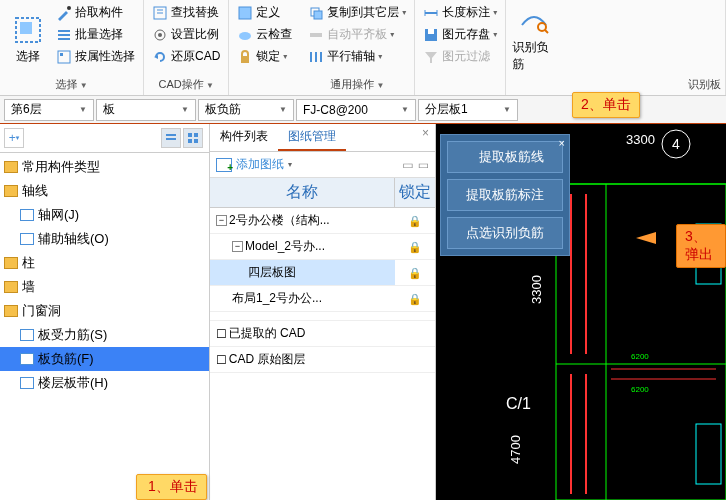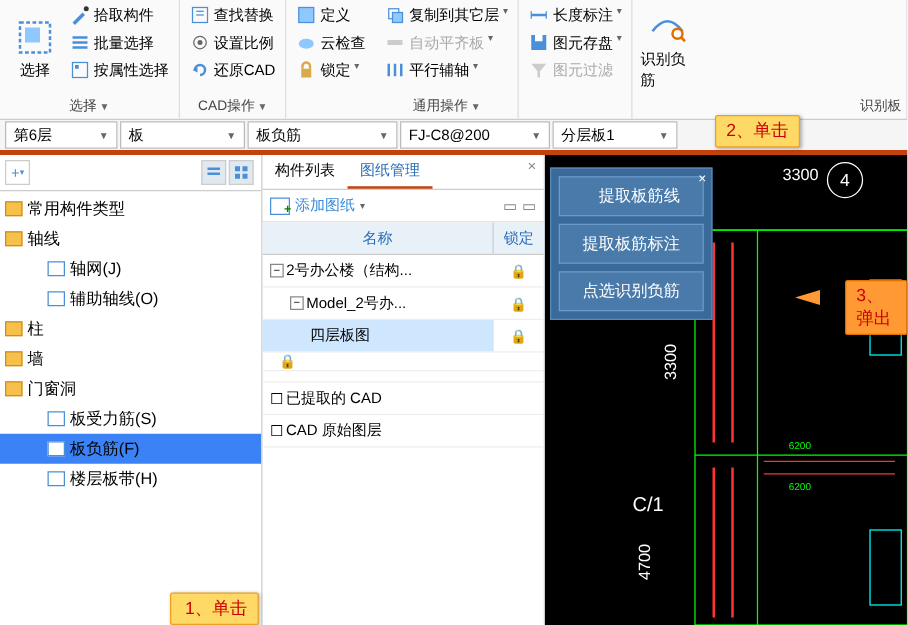--- a/index.html
+++ b/index.html
@@ -6,52 +6,52 @@
 body { width: 726px; height: 500px; overflow: hidden; background: #fff; font-size: 12px; position: relative; }
 
 
 .ribbon { display: flex; border-bottom: 1px solid #ccc; height: 96px; background: #fafafa; }
 .ribbon-group { border-right: 1px solid #ddd; padding: 2px 4px; display: flex; flex-direction: column; }
 .ribbon-group-body { flex: 1; display: flex; }
 .ribbon-group-title { font-size: 11px; color: #444; text-align: center; padding: 1px 0; }
 .ribbon-big { display: flex; flex-direction: column; align-items: center; justify-content: center; width: 48px; padding: 2px; }
 .ribbon-big .ic { width: 32px; height: 32px; margin-bottom: 2px; }
 .ribbon-col { display: flex; flex-direction: column; gap: 1px; }
-.ribbon-item { display: flex; align-items: flex-start; gap: 3px; padding: 2px 4px; font-size: 12px; white-space: nowrap; }
+.ribbon-item { display: flex; align-items: center; gap: 3px; padding: 2px 4px; font-size: 12px; white-space: nowrap; }
 .ribbon-item .ic { width: 16px; height: 16px; flex-shrink: 0; }
 .dd { font-size: 8px; color: #666; }
 .disabled { color: #aaa; }
 
 
-.dropdown-row { display: flex; gap: 2px; padding: 2px 4px; border-bottom: 4px solid #c2410c; background: #f5f5f5; height: 28px; align-items: center; }
+.dropdown-row { display: flex; gap: 2px; padding: 2px 4px; border-bottom: 1px solid #c2410c; background: #f5f5f5; height: 28px; align-items: center; }
 .dropdown { border: 1px solid #bbb; background: #fff; padding: 2px 6px; display: flex; align-items: center; justify-content: space-between; font-size: 12px; height: 22px; }
 .dropdown .dd { margin-left: 4px; }
 
 
 .main { display: flex; height: calc(500px - 96px - 28px); }
 .left-panel { width: 210px; border-right: 1px solid #ccc; display: flex; flex-direction: column; }
 .left-toolbar { display: flex; gap: 0; border-bottom: 1px solid #ccc; padding: 4px; }
 .left-toolbar .tb { width: 20px; height: 20px; border: 1px solid #ccc; margin-right: 2px; display: flex; align-items: center; justify-content: center; }
 .left-toolbar .tb.toggles { background: #e0e8f0; }
 .tree { flex: 1; overflow: hidden; padding: 2px 0; }
 .tree-item { display: flex; align-items: center; gap: 4px; padding: 3px 4px; font-size: 13px; }
 .tree-item.sel { background: #3b82f6; }
 .tree-item .fld { width: 14px; height: 12px; background: #f6c04a; border: 1px solid #c89020; flex-shrink: 0; }
 .tree-item .sheet { width: 14px; height: 12px; background: #fff; border: 1px solid #4a90d9; flex-shrink: 0; }
-.tree-item.indent1 { padding-left: 38px; }
+.tree-item.indent1 { padding-left: 20px; }
 
 .mid-panel { width: 226px; border-right: 1px solid #ccc; display: flex; flex-direction: column; }
 .mid-tabs { display: flex; border-bottom: 1px solid #ccc; font-size: 12px; }
 .mid-tab { padding: 4px 10px; }
 .mid-tab.active { border-bottom: 2px solid #c2410c; color: #2a6db8; }
 .mid-toolbar { display: flex; align-items: center; gap: 4px; padding: 4px 6px; border-bottom: 1px solid #ddd; color: #3a8bd8; }
 .mid-toolbar .ic { width: 16px; height: 14px; background: #fff; border: 1px solid #4a90d9; position: relative; }
 .mid-toolbar .ic::after { content: "+"; position: absolute; right: -2px; bottom: -2px; color: green; font-size: 10px; font-weight: bold; }
 .mid-header { display: flex; background: #e8f0f8; border-bottom: 1px solid #ccc; }
-.mid-header div { padding: 4px; font-size: 12px; text-align: center; color: #2a6db8; }
+.mid-header div { padding: 4px; font-size: 16px; text-align: center; color: #2a6db8; }
 .mid-header .c1 { flex: 1; border-right: 1px solid #ccc; }
 .mid-header .c2 { width: 40px; }
 .mid-row { display: flex; border-bottom: 1px solid #eee; align-items: center; }
 .mid-row .c1 { flex: 1; padding: 4px; display: flex; align-items: center; gap: 2px; font-size: 12px; }
 .mid-row .c2 { width: 40px; text-align: center; color: #888; }
 .mid-row.sel .c1 { background: #cfe6ff; }
 .exp { width: 11px; height: 11px; border: 1px solid #888; display: flex; align-items: center; justify-content: center; font-size: 9px; line-height: 1; flex-shrink: 0; }
 
 
 .right-panel { flex: 1; background: #000; position: relative; overflow: hidden; }
@@ -249,21 +249,21 @@
 
 <div class="dropdown-row">
   <div class="dropdown" style="width:90px">
       <span>第6层</span>
       <span class="dd">▼</span>
     </div>
   <div class="dropdown" style="width:100px">
       <span>板</span>
       <span class="dd">▼</span>
     </div>
-  <div class="dropdown" style="width:120px">
+  <div class="dropdown" style="width:96px">
       <span>板负筋</span>
       <span class="dd">▼</span>
     </div>
   <div class="dropdown" style="width:120px">
       <span>FJ-C8@200</span>
       <span class="dd">▼</span>
     </div>
   <div class="dropdown" style="width:100px">
       <span>分层板1</span>
       <span class="dd">▼</span>
@@ -369,20 +369,23 @@
           </div>
           <div class="c2"><span class="lock-ic"></span></div>
         </div>
         <div class="mid-row sel">
           <div class="c1" style="padding-left: 38px;">
             <span>四层板图</span>
           </div>
           <div class="c2"><span class="lock-ic"></span></div>
         </div>
         <div class="mid-row">
+          <div class="c1" style="padding-left: 22px;">
+            <span>布局1_2号办公...</span>
+          </div>
           <div class="c2"><span class="lock-ic"></span></div>
         </div>
         <div class="mid-row">
           <div class="c1" style="padding-left: 6px;">
             <span></span>
           </div>
           <div class="c2"></div>
         </div>
         <div class="mid-row">
           <div class="c1" style="padding-left: 6px;">

